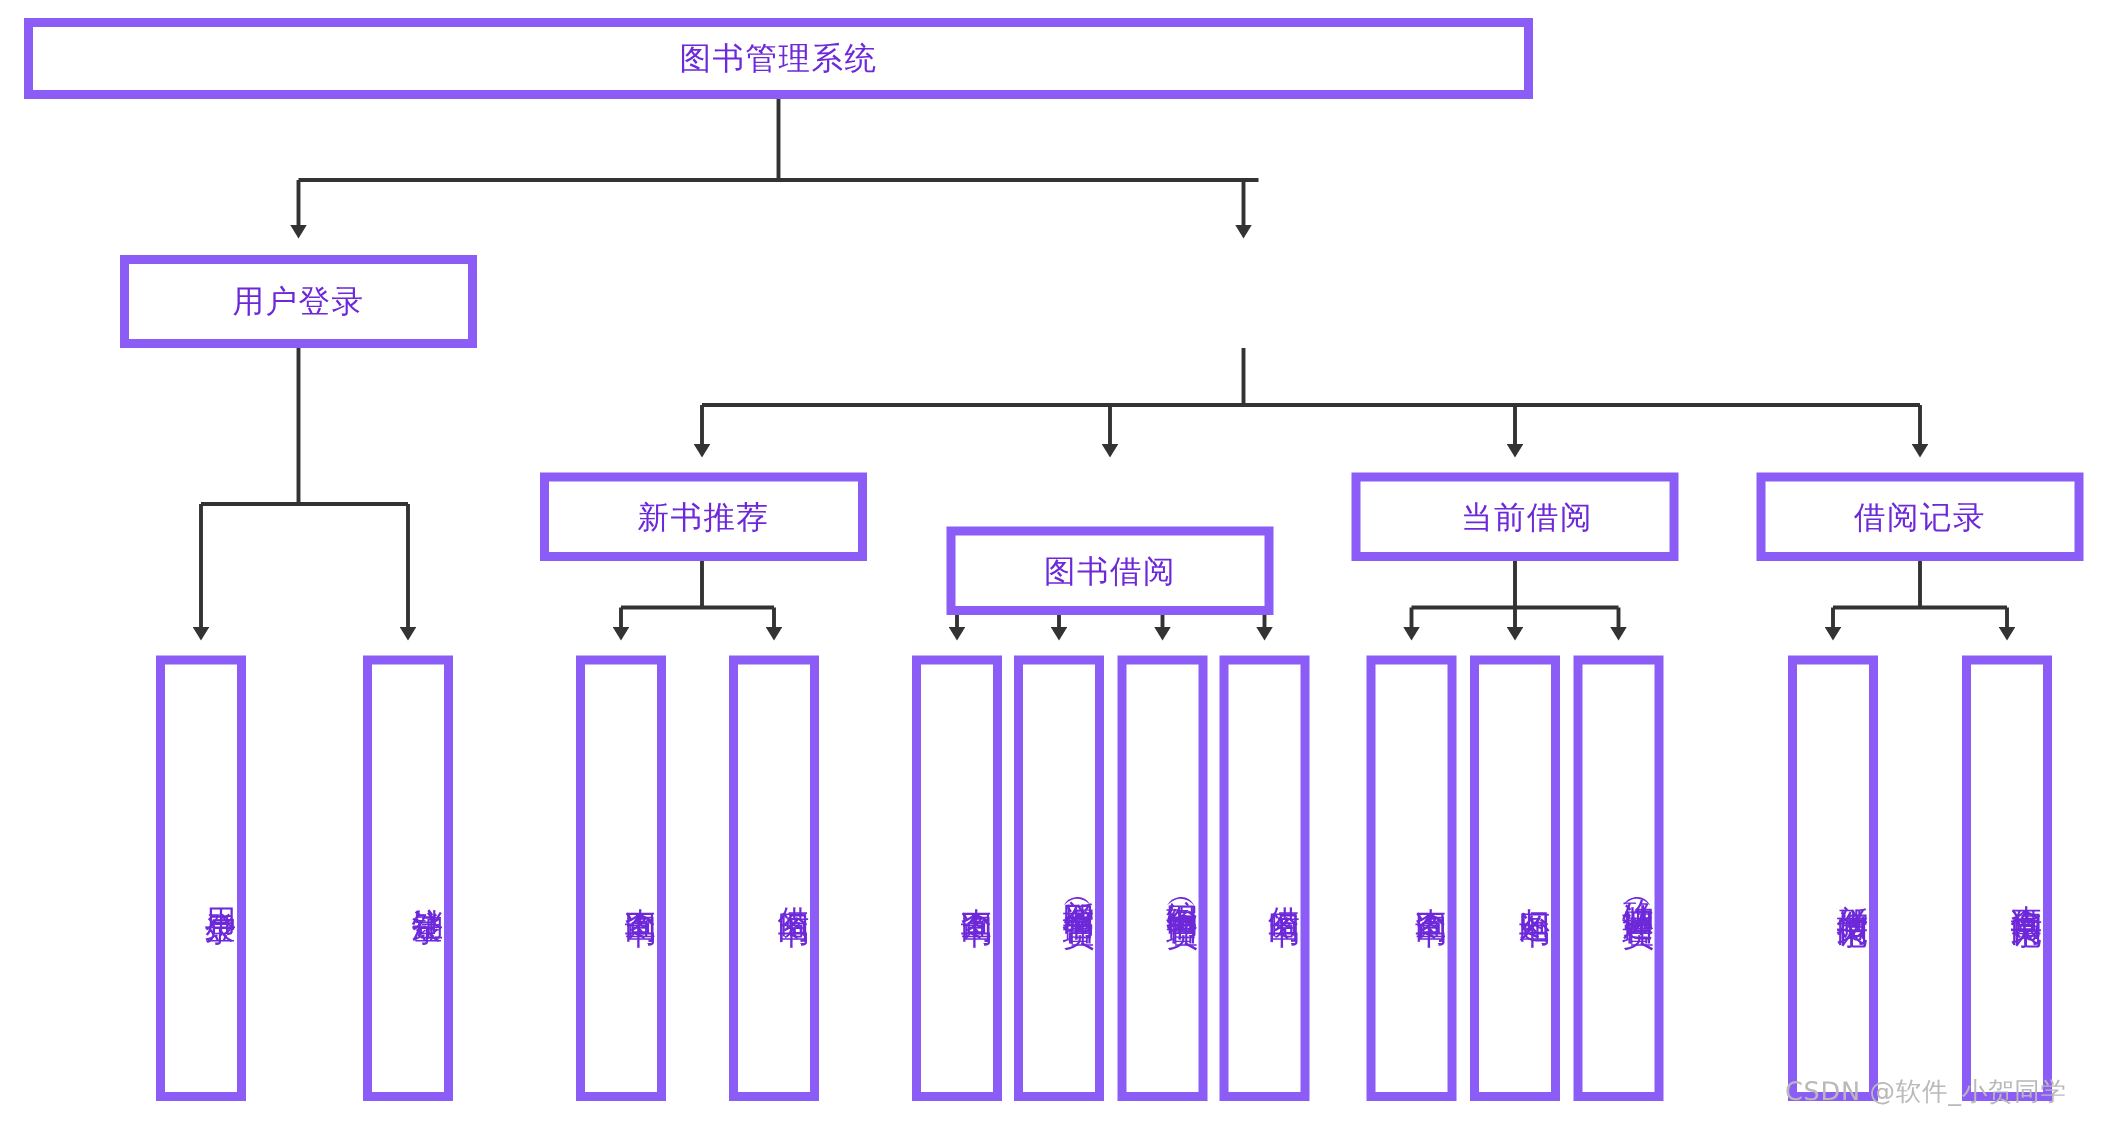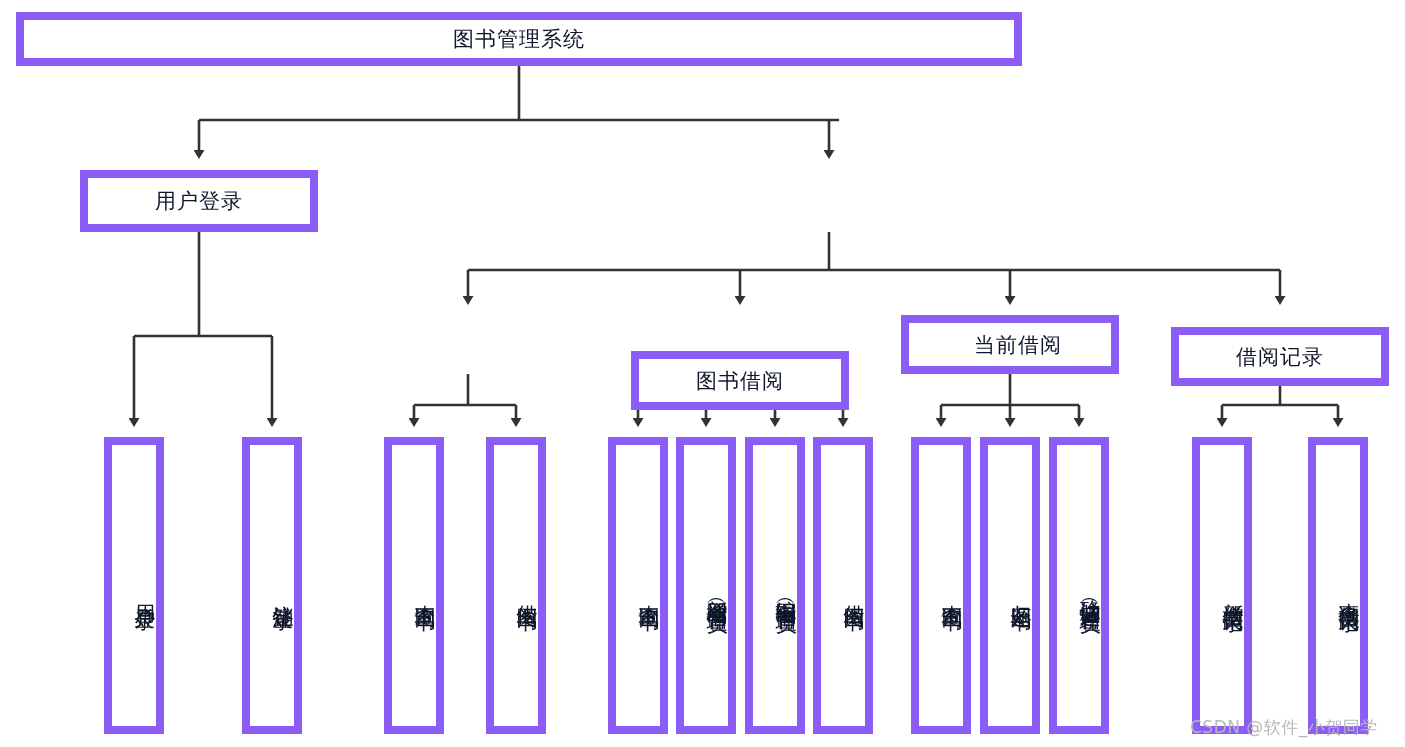--- a/index.html
+++ b/index.html
@@ -20,26 +20,26 @@
   svg#edges {
     position: absolute;
     left: 0;
     top: 0;
     width: 1405px;
     height: 747px;
   }
   .node {
     position: absolute;
     box-sizing: border-box;
-    border: 8px solid #8b5cf6;
+    border: 6px solid #8b5cf6;
     background: #ffffff;
     display: flex;
     align-items: center;
     justify-content: center;
-    color: #0f172a;
+    color: #6d28d9;
   }
   .node.horiz {
     font-size: 21px;
     letter-spacing: 1px;
   }
   .node.vert {
     writing-mode: vertical-rl;
     text-orientation: upright;
     font-size: 21px;
     letter-spacing: 2px;
@@ -116,27 +116,30 @@
   </svg>
 
   <div class="node horiz" style="left:16px; top:12px; width:1006px; height:54px;">
     <span>图书管理系统</span>
   </div>
 
   <div class="node horiz" style="left:80px; top:170px; width:238px; height:62px;">
     <span>用户登录</span>
   </div>
 
+  <div class="node horiz" style="left:360px; top:315px; width:218px; height:59px;">
+    <span>新书推荐</span>
+  </div>
   <div class="node horiz" style="left:631px; top:315px; width:218px; height:59px;margin-top:36px;">
     <span>图书借阅</span>
   </div>
   <div class="node horiz" style="left:901px; top:315px; width:218px; height:59px;padding-left:16px;">
     <span>当前借阅</span>
   </div>
-  <div class="node horiz" style="left:1171px; top:315px; width:218px; height:59px;margin-top:12px;">
+  <div class="node horiz" style="left:1171px; top:315px; width:218px; height:59px;">
     <span>借阅记录</span>
   </div>
 
   <div class="node vert" style="left:104px; top:437px; width:60px; height:297px;">
     <span class="vlabel">用户登录</span>
   </div>
   <div class="node vert" style="left:242px; top:437px; width:60px; height:297px;">
     <span class="vlabel">注销登录</span>
   </div>
 

